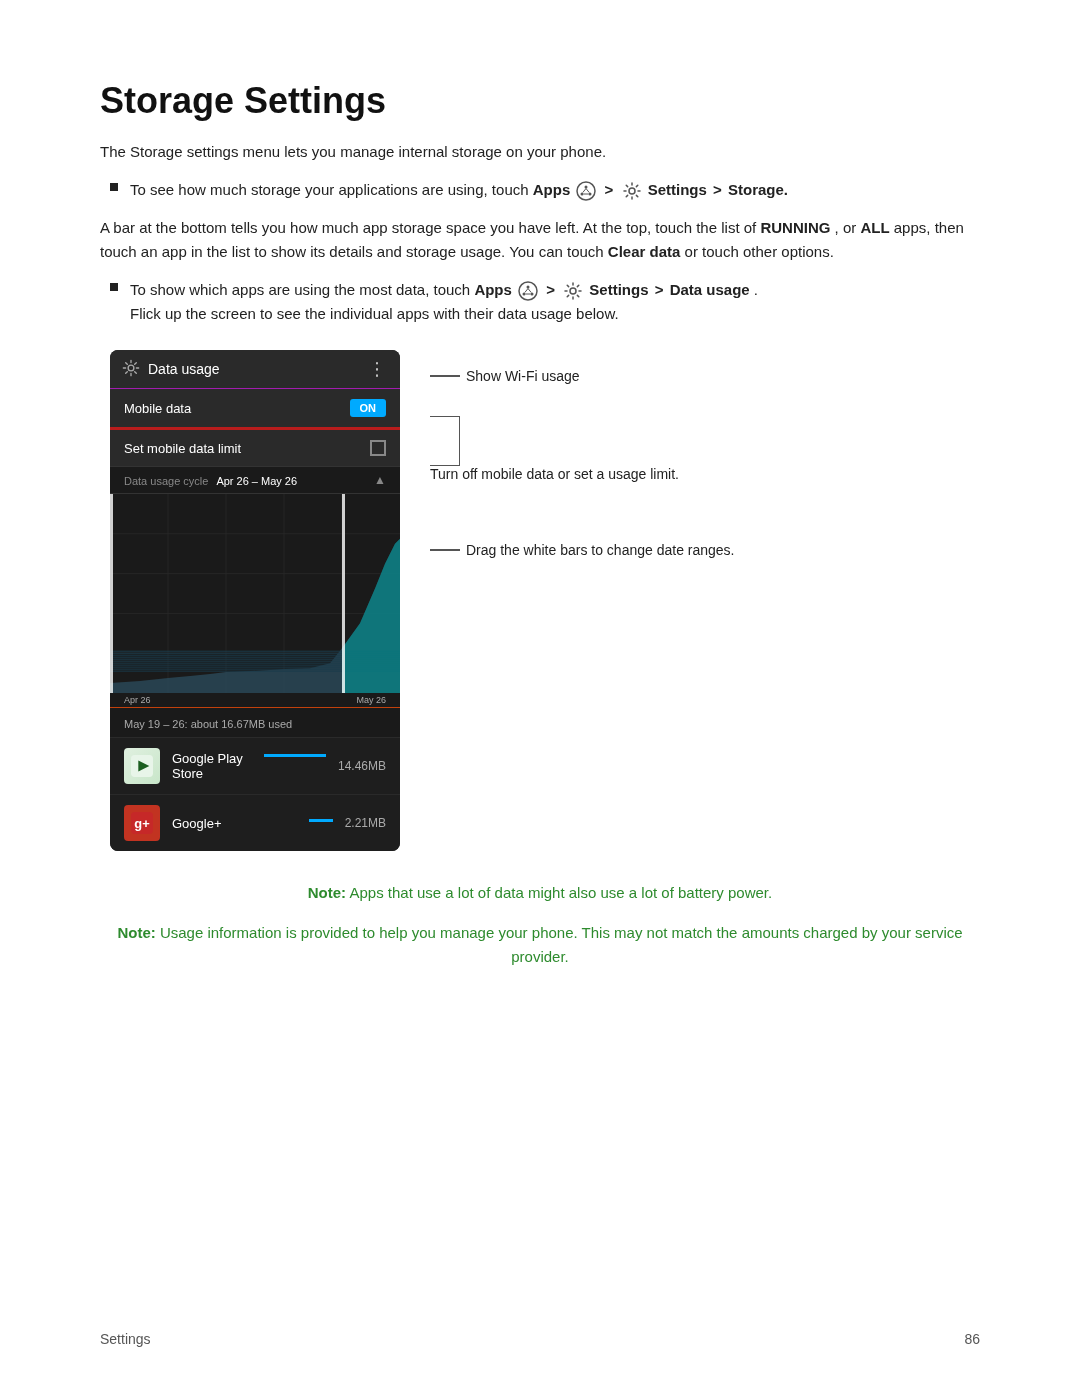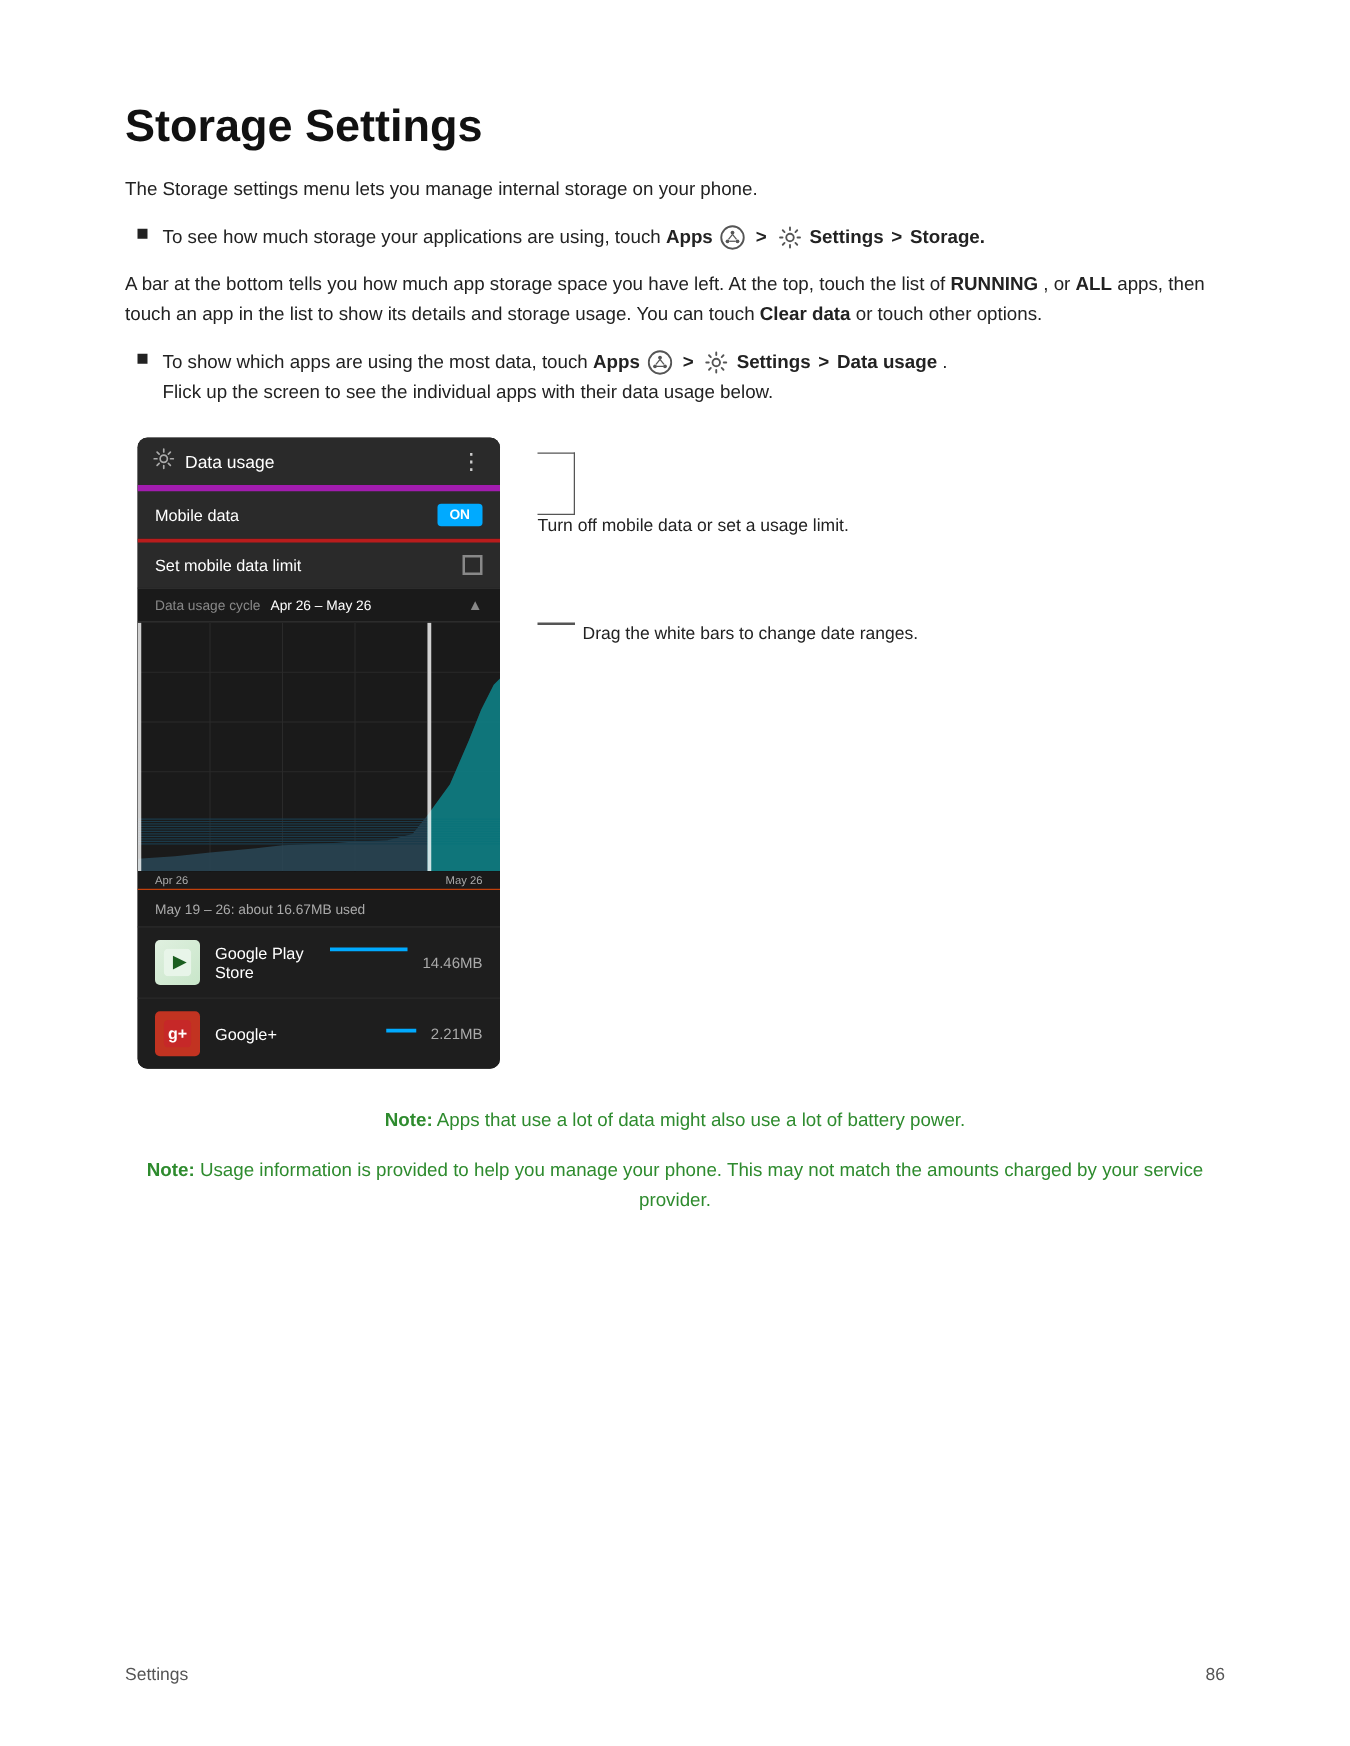--- a/index.html
+++ b/index.html
@@ -82,21 +82,21 @@
       font-size: 18px;
       letter-spacing: 2px;
     }
     
     .mobile-data-row {
       background: #2a2a2a;
       display: flex;
       align-items: center;
       justify-content: space-between;
       padding: 10px 14px;
-      border-top: 5px solid #a21caf;
+      border-top: 1px solid #a21caf;
     }
     .mobile-data-label {
       color: #fff;
       font-size: 13px;
     }
     .toggle-on {
       background: #00aaff;
       color: #fff;
       font-size: 11px;
       font-weight: bold;
@@ -453,29 +453,33 @@
         <div class="app-info">
           <span class="app-name">Google+</span>
           <div class="app-bar" style="width:15%;"></div>
         </div>
         <span class="app-size">2.21MB</span>
       </div>
     </div>
 
     <div class="annotations">
 
+      <div style="display:flex;align-items:center;margin-top:8px;margin-bottom:30px;">
+        <div style="width:30px;height:1.5px;background:#555;margin-right:6px;"></div>
+        <span class="ann-text">Show Wi-Fi usage</span>
+      </div>
 
       <div style="display:flex;align-items:flex-start;margin-bottom:60px;flex-direction:column;">
         <div style="display:flex;flex-direction:column;align-items:flex-end;margin-right:6px;margin-top:2px;">
           <div style="width:30px;height:50px;border-top:1.5px solid #555;border-right:1.5px solid #555;border-bottom:1.5px solid #555;margin-bottom:0;"></div>
         </div>
         <span class="ann-text">Turn off mobile data or set a usage limit.</span>
       </div>
 
-      <div style="display:flex;margin-top:10px;">
+      <div style="display:flex;align-items:center;">
         <div style="width:30px;height:1.5px;background:#555;margin-right:6px;"></div>
         <span class="ann-text">Drag the white bars to change date ranges.</span>
       </div>
     </div>
   </div>
 
   <div class="note-section">
     <p class="note-green">
       <span class="note-label">Note:</span>
       <span> Apps that use a lot of data might also use a lot of battery power.</span>

